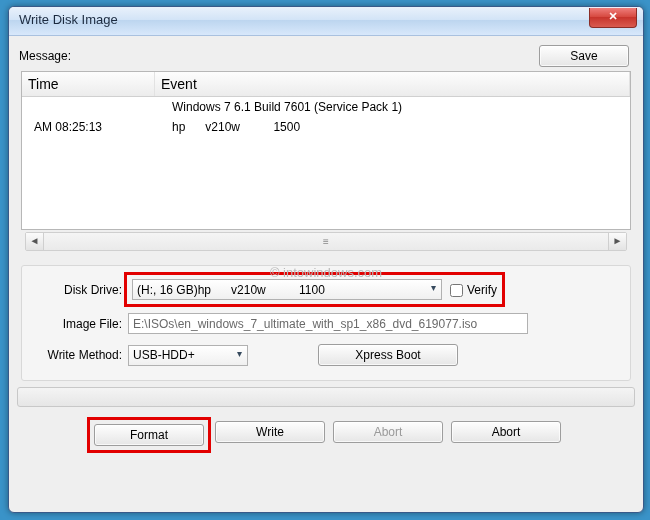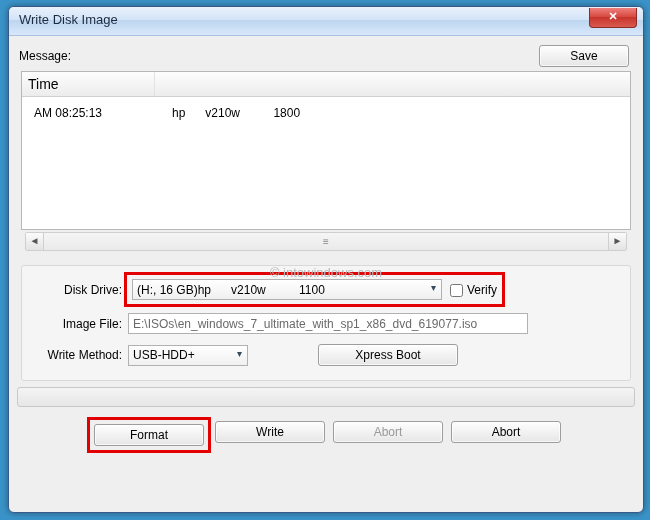--- a/index.html
+++ b/index.html
@@ -193,28 +193,30 @@
 
     <div class="msg-row">
       <span class="msg-label">Message:</span>
       <button class="btn save-btn">Save</button>
     </div>
 
     <div class="listwrap">
       <div class="loglist">
         <div class="loghead">
           <div class="col col-time">Time</div>
+          <div class="col col-event">Event</div>
         </div>
         <div class="logbody">
           <div class="logrow">
             <div class="c1"></div>
+            <div class="c2">Windows 7 6.1 Build 7601 (Service Pack 1)</div>
           </div>
           <div class="logrow">
             <div class="c1">AM 08:25:13</div>
-            <div class="c2">hp      v210w          1800</div>
+            <div class="c2">hp      v210w          1500</div>
           </div>
         </div>
       </div>
       <div class="hscroll">
         <div class="arrow">◄</div>
         <div class="track">≡</div>
         <div class="arrow right">►</div>
       </div>
     </div>
 

